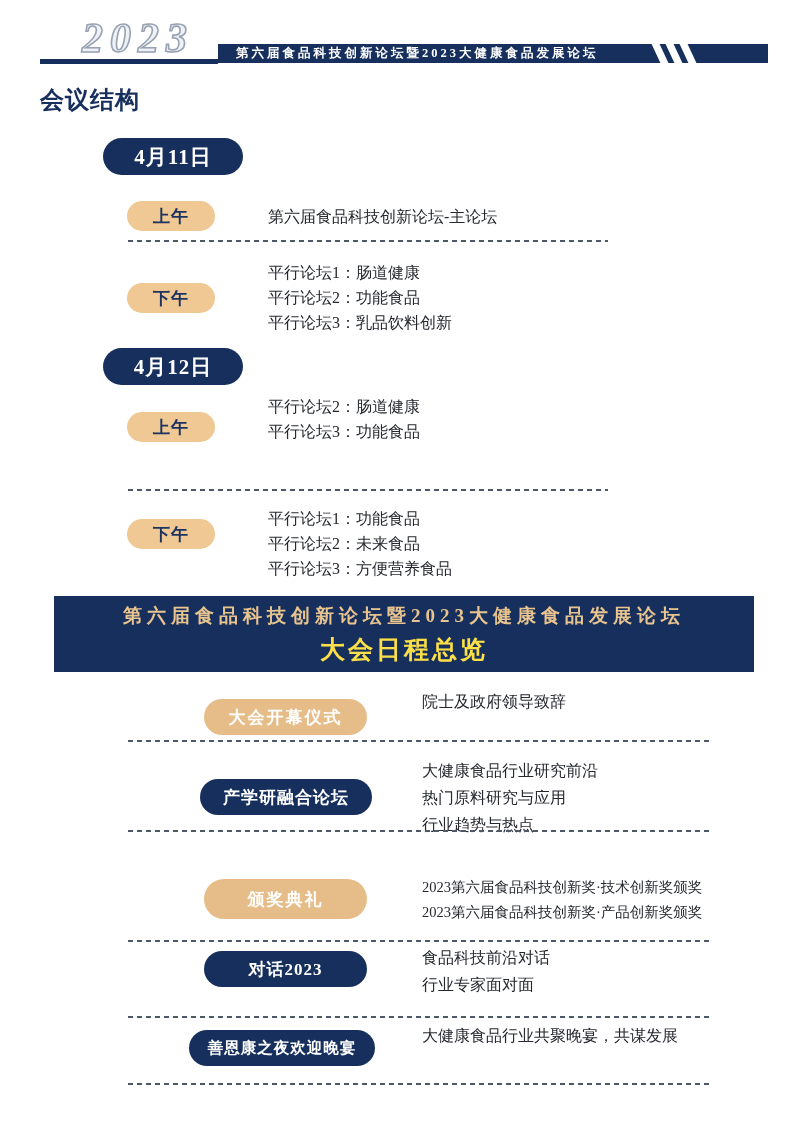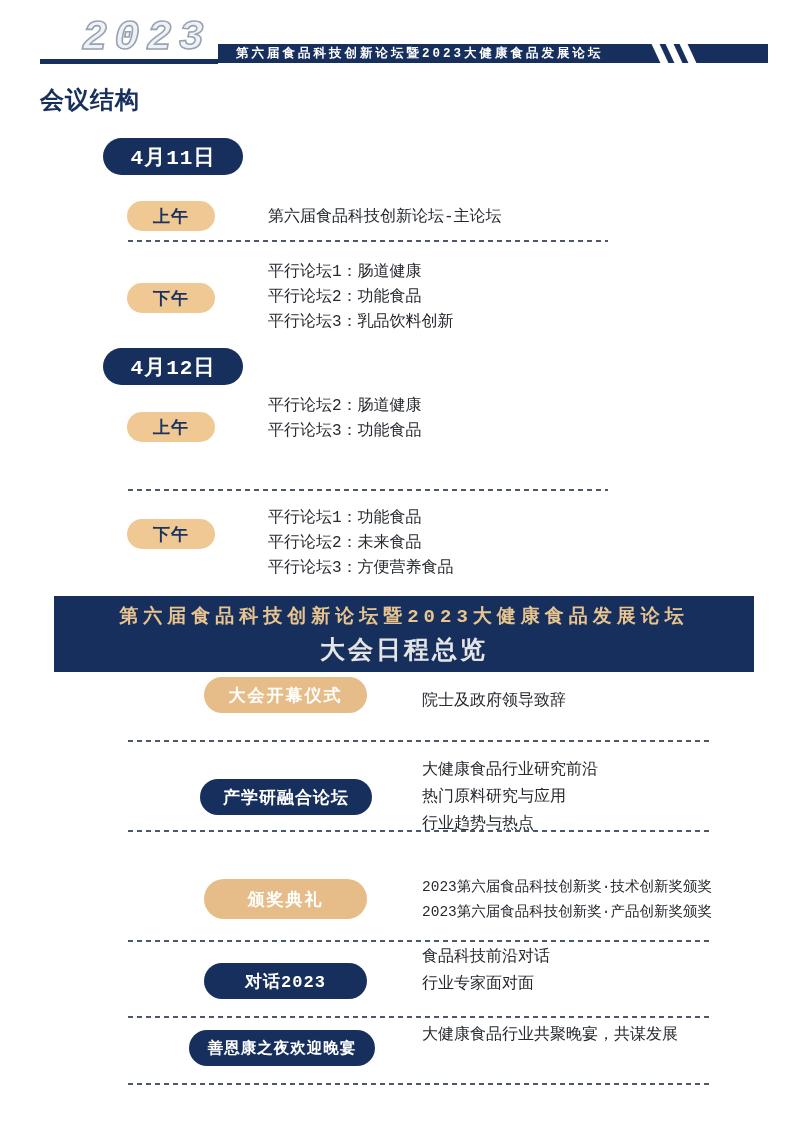--- a/index.html
+++ b/index.html
@@ -1,18 +1,18 @@
 <!DOCTYPE html>
 <html><head>
 <meta charset="utf-8">
 <style>
   html,body{margin:0;padding:0;background:#ffffff;}
   .page{
     position:relative;width:800px;height:1096px;background:#ffffff;overflow:hidden;
-    font-family:Liberation Mono, monospace;color:#23282e;
+    font-family:Liberation Serif, serif;color:#23282e;
   }
   .abs{position:absolute;}
 
   
   .logo-year{
     left:82px;top:14px;font-size:42px;font-weight:bold;font-style:italic;
     letter-spacing:7px;color:#eef1f5;-webkit-text-stroke:1.6px #98a2b2;
   }
   .header-underline{left:40px;top:59px;width:178px;height:5px;background:#172f5d;}
   .header-bar{
@@ -57,21 +57,21 @@
 
   
   .dash{height:2px;background:repeating-linear-gradient(to right,#4d5868 0 5px,transparent 5px 9px);}
 
   
   .banner{
     left:54px;top:596px;width:700px;height:76px;background:#172f5d;
     display:flex;flex-direction:column;align-items:center;justify-content:center;
   }
   .banner-line1{color:#e8c48f;font-size:19px;font-weight:bold;letter-spacing:5px;white-space:nowrap;}
-  .banner-line2{color:#e5e5e5;font-size:25px;font-weight:bold;letter-spacing:3px;margin-top:4px;white-space:nowrap;}
+  .banner-line2{color:#fde047;font-size:25px;font-weight:bold;letter-spacing:3px;margin-top:4px;white-space:nowrap;}
 </style>
 </head>
 <body>
 
 <div class="page">
 
   <div class="abs logo-year">2023</div>
   <div class="abs header-underline"></div>
   <div class="abs header-bar">
     <div class="header-bar-title">第六届食品科技创新论坛暨2023大健康食品发展论坛</div>
@@ -113,42 +113,42 @@
     <div class="line">平行论坛1：功能食品</div>
     <div class="line">平行论坛2：未来食品</div>
     <div class="line">平行论坛3：方便营养食品</div>
   </div>
 
   <div class="abs banner">
     <div class="banner-line1">第六届食品科技创新论坛暨2023大健康食品发展论坛</div>
     <div class="banner-line2">大会日程总览</div>
   </div>
 
-  <div class="abs pill pill-tan" style="left:204px;top:677px;min-width:163px;">大会开幕仪式</div>
+  <div class="abs pill pill-tan" style="left:204px;top:699px;min-width:163px;">大会开幕仪式</div>
   <div class="abs items items-ag" style="left:422px;top:688px;">
     <div class="line">院士及政府领导致辞</div>
   </div>
   <div class="abs dash" style="left:128px;top:740px;width:584px;"></div>
 
   <div class="abs pill pill-navy" style="left:200px;top:779px;min-width:172px;">产学研融合论坛</div>
   <div class="abs items items-ag" style="left:422px;top:757px;">
     <div class="line">大健康食品行业研究前沿</div>
     <div class="line">热门原料研究与应用</div>
     <div class="line">行业趋势与热点</div>
   </div>
   <div class="abs dash" style="left:128px;top:830px;width:584px;"></div>
 
   <div class="abs pill pill-tan" style="left:204px;top:879px;min-width:163px;height:40px;border-radius:20px;">颁奖典礼</div>
   <div class="abs items items-ag items-sm" style="left:422px;top:875px;">
     <div class="line" style="height:25px;line-height:25px;">2023第六届食品科技创新奖·技术创新奖颁奖</div>
     <div class="line" style="height:25px;line-height:25px;text-align:right;">2023第六届食品科技创新奖·产品创新奖颁奖</div>
   </div>
   <div class="abs dash" style="left:128px;top:940px;width:584px;"></div>
 
-  <div class="abs pill pill-navy" style="left:204px;top:951px;min-width:163px;margin-top:12px;">对话2023</div>
+  <div class="abs pill pill-navy" style="left:204px;top:951px;min-width:163px;">对话2023</div>
   <div class="abs items items-ag" style="left:422px;top:944px;">
     <div class="line">食品科技前沿对话</div>
     <div class="line">行业专家面对面</div>
   </div>
   <div class="abs dash" style="left:128px;top:1016px;width:584px;"></div>
 
   <div class="abs pill pill-navy" style="left:189px;top:1030px;min-width:186px;font-size:15.5px;padding:0 16px;">善恩康之夜欢迎晚宴</div>
   <div class="abs items items-ag" style="left:422px;top:1022px;">
     <div class="line">大健康食品行业共聚晚宴，共谋发展</div>
   </div>

